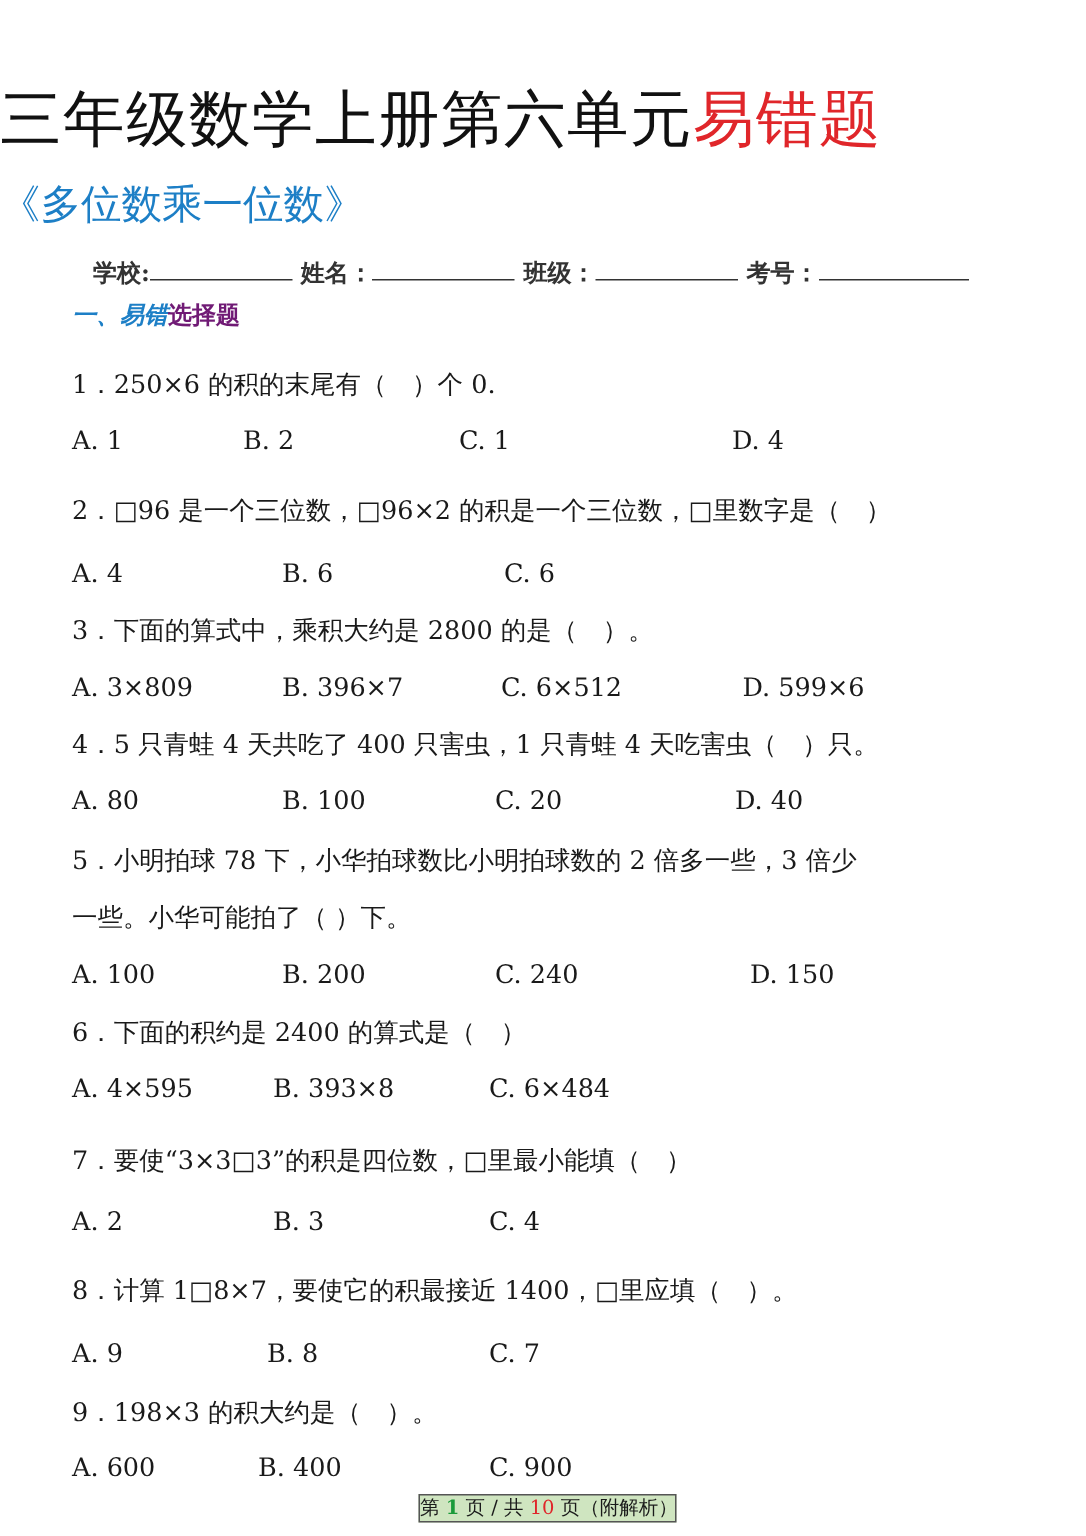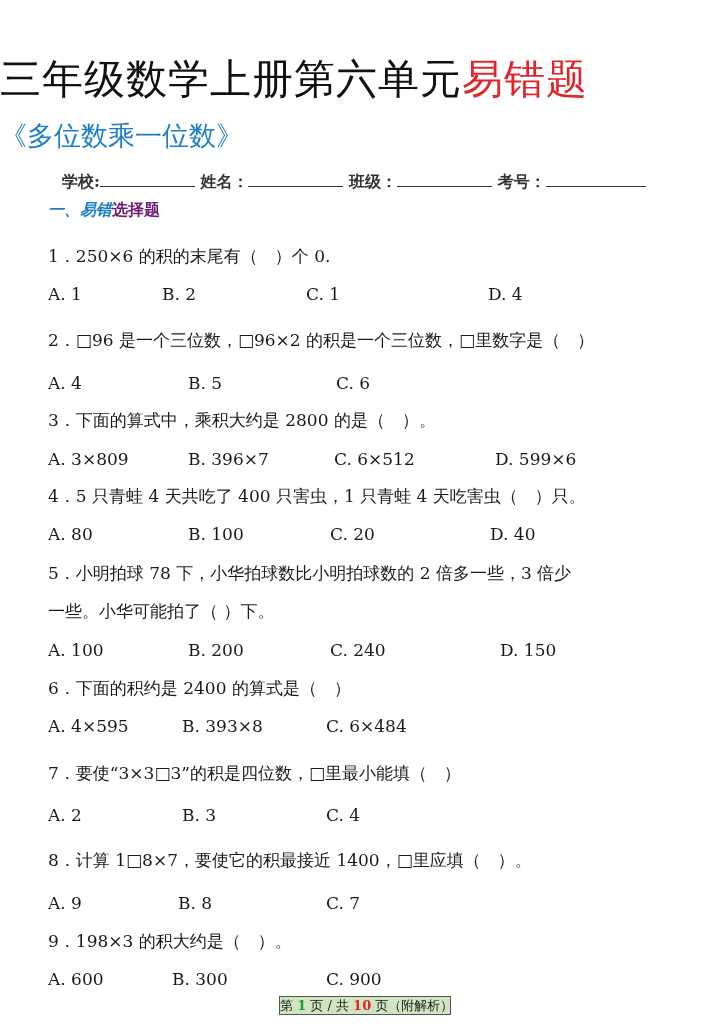--- a/index.html
+++ b/index.html
@@ -9,21 +9,21 @@
   .subtitle { position:absolute; top:118px; left:0; width:724px; font-family:"DejaVu Sans","Liberation Sans",sans-serif; font-size:27px; color:#1d7fc6; }
   .info { position:absolute; top:172px; left:62px; font-size:16px; color:#333; white-space:nowrap;font-weight:bold; }
   .info .blank { display:inline-block; border-bottom:1px solid #333; height:14px; vertical-align:baseline; }
   .section { position:absolute; top:200px; left:48px; font-family:"DejaVu Sans","Liberation Sans",sans-serif; font-size:16px; font-weight:bold; }
   .section .blue { color:#1d7fc6;font-style:italic; }
   .section .red { color:#701a75; }
   .q { position:absolute; left:48px; font-size:17px; white-space:nowrap; }
   .opt { position:absolute; font-size:17px; white-space:nowrap; }
   .footer { position:absolute; top:996px; left:279px; width:170px; height:17px; background:#cfe5c0; border:1px solid #555; font-size:13px; text-align:center; line-height:17px; white-space:nowrap; }
   .footer .g { color:#1a9a3a; font-weight:bold; }
-  .footer .r { color:#e0262a; font-weight:bold; }
+  .footer .r { color:#e0262a; font-weight:normal; }
 </style>
 </head>
 <body>
 
 <div class="title"><span>三年级数学上册第六单元</span><span class="red">易错题</span></div>
 <div class="subtitle">《多位数乘一位数》</div>
 
 <div class="info">
   <span>学校:</span><span class="blank" style="width:95px"></span>
   <span>姓名：</span><span class="blank" style="width:95px"></span>
@@ -34,21 +34,21 @@
 <div class="section"><span class="blue">一、易错</span><span class="red">选择题</span></div>
 
 <div class="q" style="top:245px">1．250×6 的积的末尾有（　）个 0.</div>
 <div class="opt" style="top:284px;left:48px">A. 1</div>
 <div class="opt" style="top:284px;left:162px">B. 2</div>
 <div class="opt" style="top:284px;left:306px">C. 1</div>
 <div class="opt" style="top:284px;left:488px">D. 4</div>
 
 <div class="q" style="top:329px">2．□96 是一个三位数，□96×2 的积是一个三位数，□里数字是（　）</div>
 <div class="opt" style="top:373px;left:48px">A. 4</div>
-<div class="opt" style="top:373px;left:188px">B. 5</div>
+<div class="opt" style="top:373px;left:188px">B. 6</div>
 <div class="opt" style="top:373px;left:336px">C. 6</div>
 
 <div class="q" style="top:409px">3．下面的算式中，乘积大约是 2800 的是（　）。</div>
 <div class="opt" style="top:449px;left:48px">A. 3×809</div>
 <div class="opt" style="top:449px;left:188px">B. 396×7</div>
 <div class="opt" style="top:449px;left:334px">C. 6×512</div>
 <div class="opt" style="top:449px;left:495px">D. 599×6</div>
 
 <div class="q" style="top:485px">4．5 只青蛙 4 天共吃了 400 只害虫，1 只青蛙 4 天吃害虫（　）只。</div>
 <div class="opt" style="top:524px;left:48px">A. 80</div>
@@ -73,16 +73,16 @@
 <div class="opt" style="top:805px;left:182px">B. 3</div>
 <div class="opt" style="top:805px;left:326px">C. 4</div>
 
 <div class="q" style="top:849px">8．计算 1□8×7，要使它的积最接近 1400，□里应填（　）。</div>
 <div class="opt" style="top:893px;left:48px">A. 9</div>
 <div class="opt" style="top:893px;left:178px">B. 8</div>
 <div class="opt" style="top:893px;left:326px">C. 7</div>
 
 <div class="q" style="top:930px">9．198×3 的积大约是（　）。</div>
 <div class="opt" style="top:969px;left:48px">A. 600</div>
-<div class="opt" style="top:969px;left:172px">B. 300</div>
+<div class="opt" style="top:969px;left:172px">B. 400</div>
 <div class="opt" style="top:969px;left:326px">C. 900</div>
 
 <div class="footer"><span>第 </span><span class="g">1</span><span> 页 / 共 </span><span class="r">10</span><span> 页（附解析）</span></div>
 
 </body></html>

